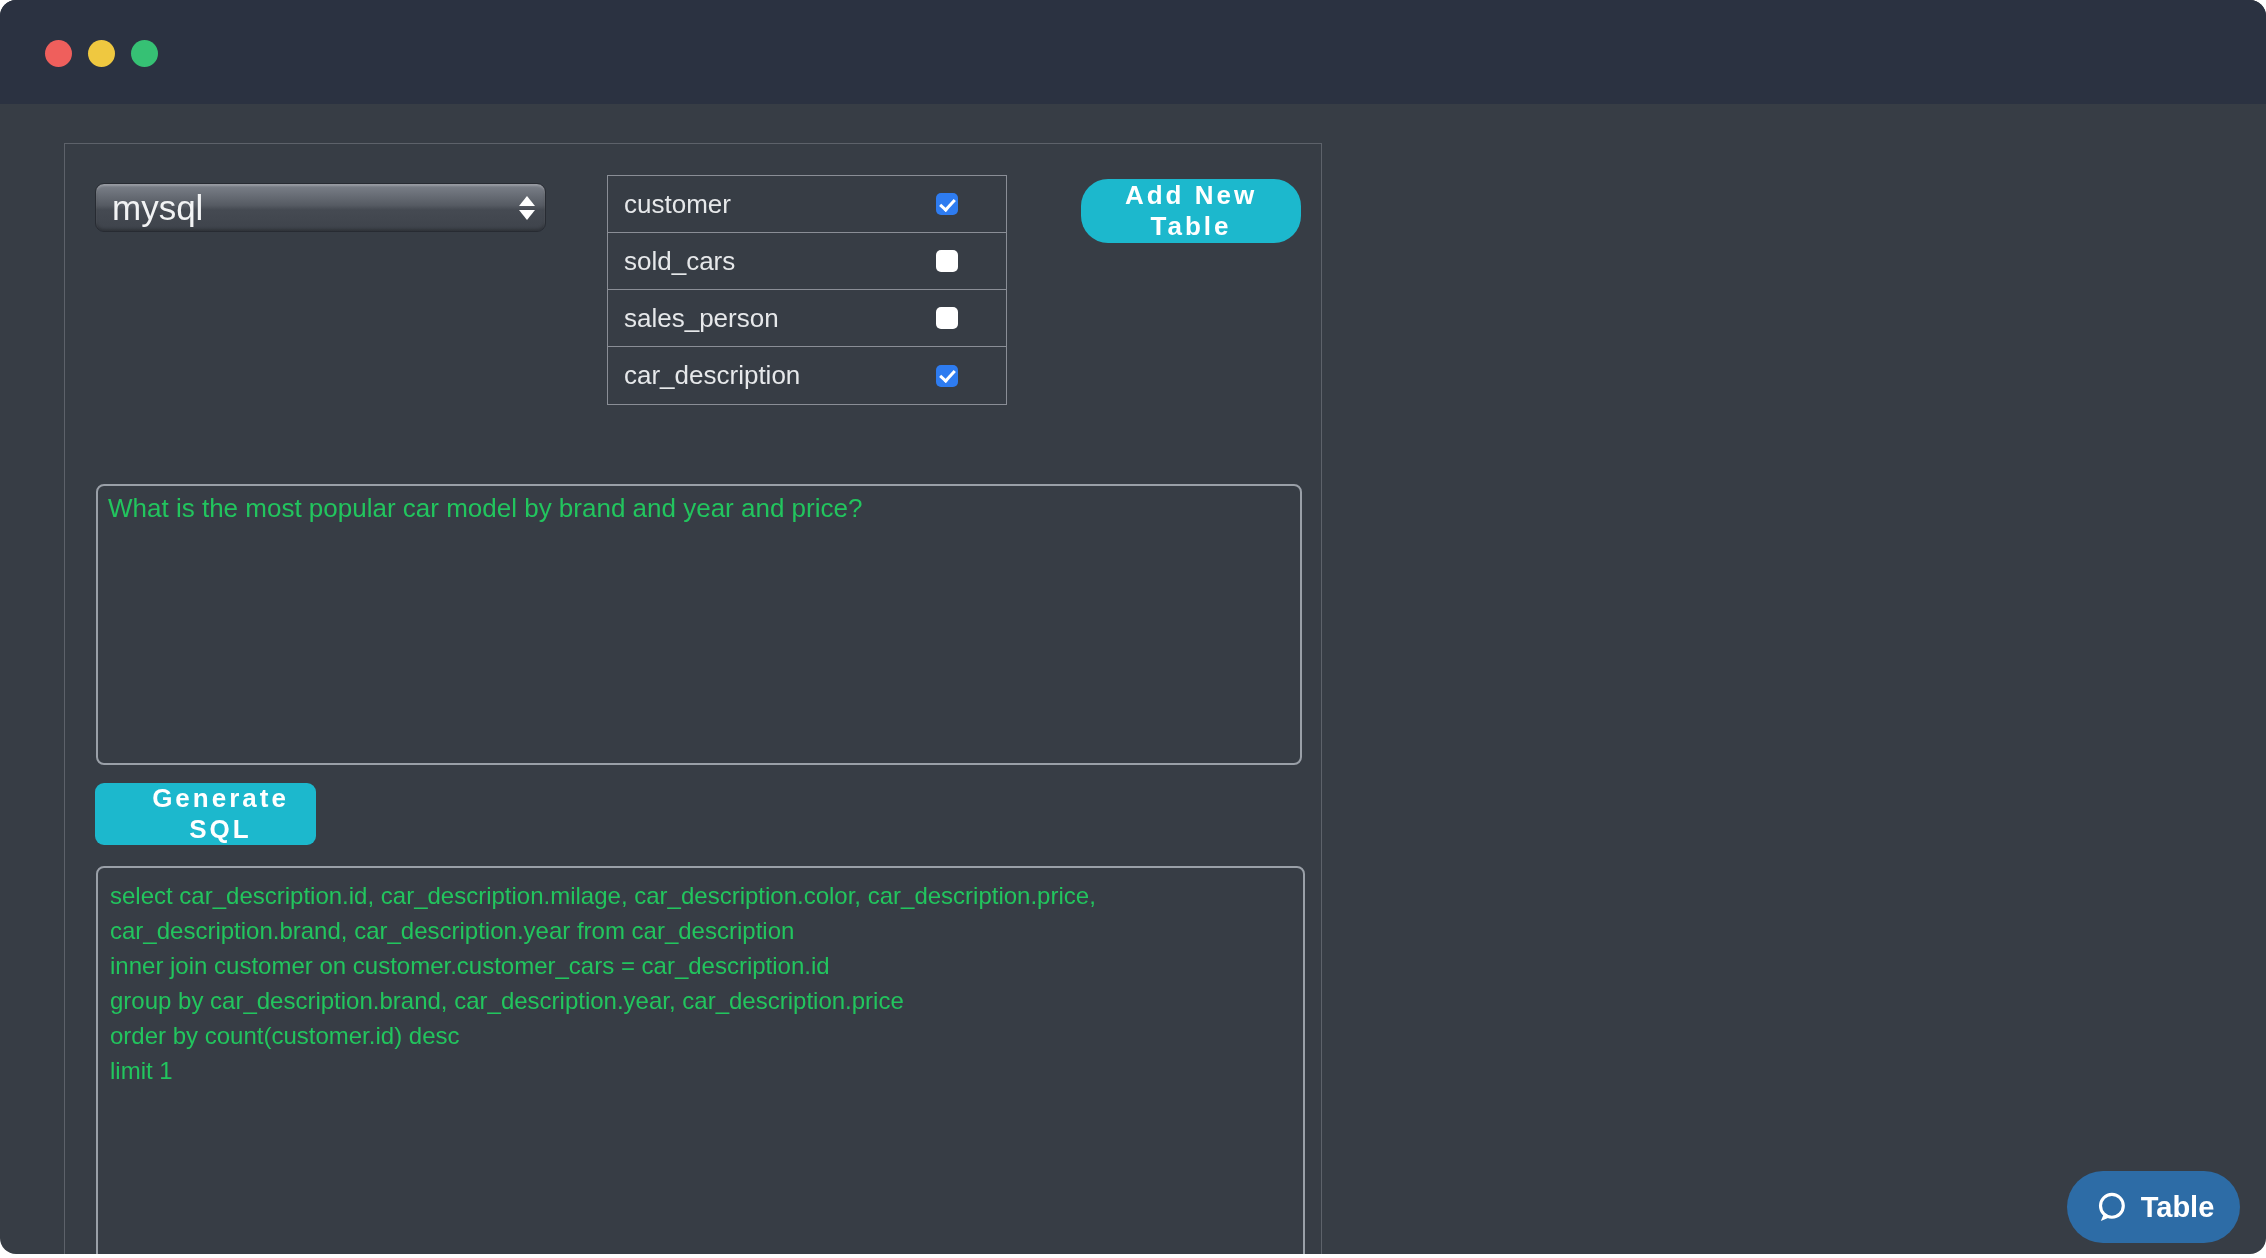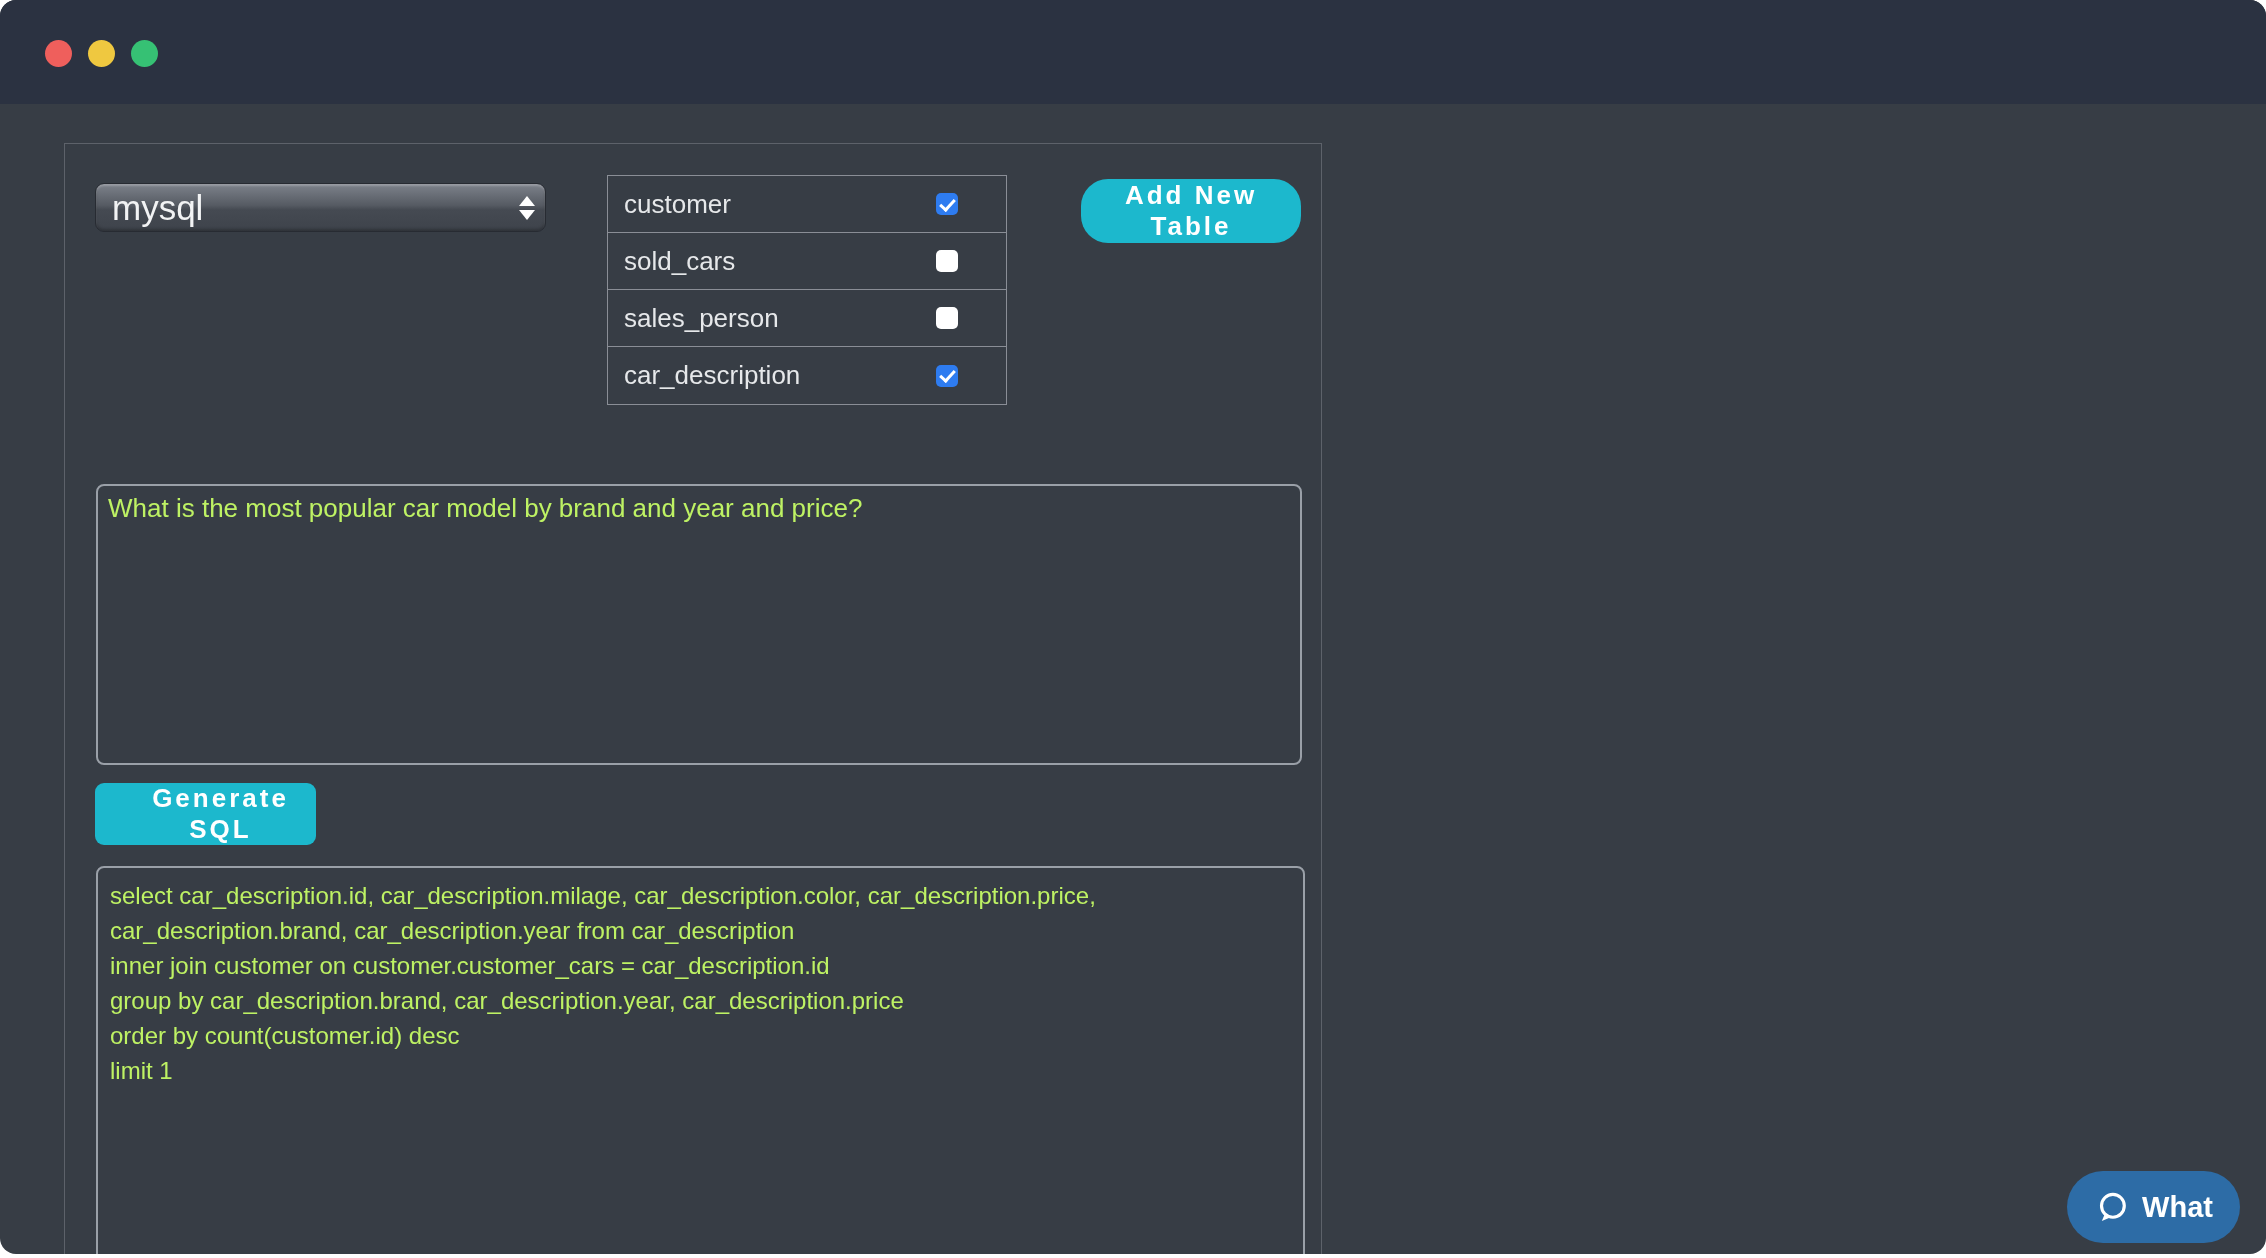--- a/index.html
+++ b/index.html
@@ -73,21 +73,21 @@
 
   .btn{
     position:absolute;border:none;border-radius:9px;background:var(--accent-teal);
     color:#ffffff;font-family:"Liberation Sans",sans-serif;font-weight:bold;
     font-size:26px;letter-spacing:3px;cursor:pointer;
   }
   .btn.add{left:1081px;top:179px;width:220px;height:64px;border-radius:27px;}
   .btn.gen{left:95px;top:783px;width:221px;height:62px;letter-spacing:3px;padding-left:30px;}
 
   textarea{
-    position:absolute;background:var(--app-bg);color:#bef264;
+    position:absolute;background:var(--app-bg);color:#22c55e;
     border:2px solid var(--border-gray);border-radius:8px;resize:none;outline:none;
     font-family:"Liberation Sans",sans-serif;
   }
   .q-area{
     left:96px;top:484px;width:1206px;height:281px;
     font-size:26px;line-height:1.3;padding:6px 10px;
   }
   .sql-area{
     left:96px;top:866px;width:1209px;height:470px;
     font-size:24px;line-height:35px;padding:10px 12px;
@@ -154,16 +154,16 @@
 order by count(customer.id) desc
 limit 1</textarea>
 
   <button class="chat-btn">
     <span>
       <svg width="36" height="36" viewBox="0 0 24 24">
         <circle cx="12.6" cy="11.2" r="7.6" fill="none" stroke="#ffffff" stroke-width="2.1"></circle>
         <path d="M7.0 17.2 L5.2 21.4 L10.4 19.2 Z" fill="#ffffff"></path>
       </svg>
     </span>
-    <span>What</span>
+    <span>Table</span>
   </button>
 
 </div>
 
 </body></html>

